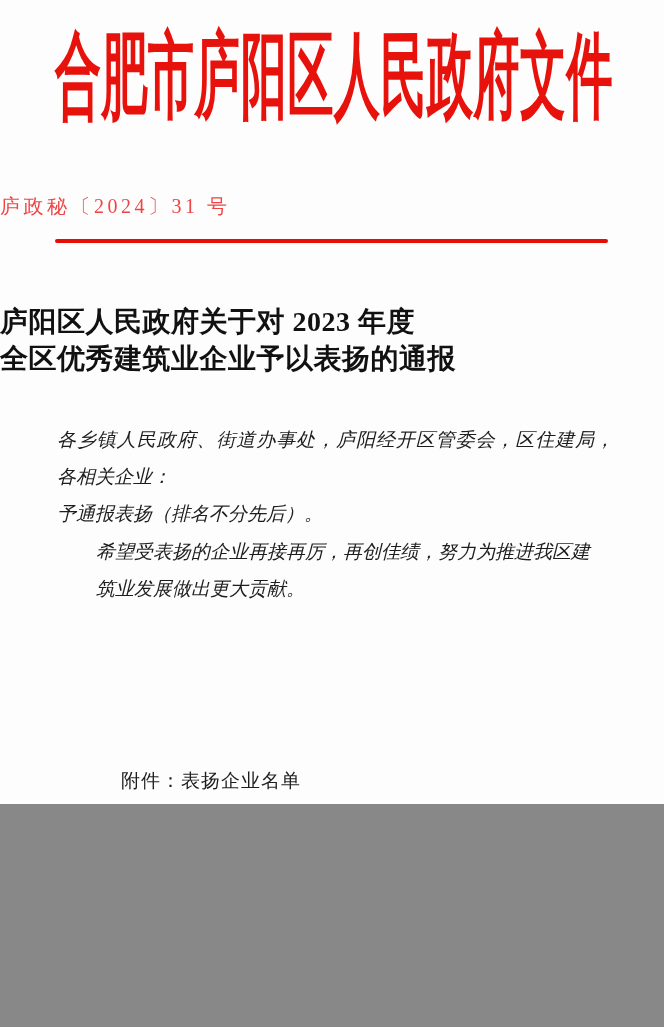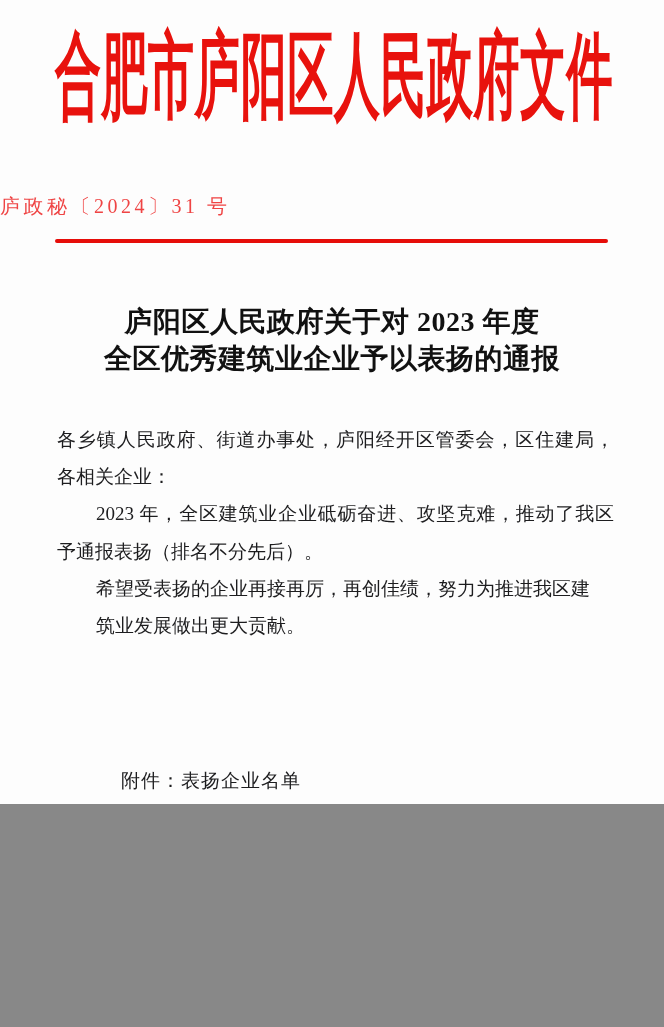--- a/index.html
+++ b/index.html
@@ -38,32 +38,32 @@
   }
   
   .red-line{
     position:absolute;top:239px;left:55px;width:553px;height:4px;
     background:var(--line-red);
     border-radius:2px;
   }
   
   .doc-title{
     position:absolute;top:303px;left:0;width:100%;
-    text-align:center;
+    text-align:left;
     font-weight:bold;color:#111;
     font-size:28px;line-height:37px;
     letter-spacing:0.5px;
   }
   
   .body-block{
     position:absolute;top:421px;left:57px;width:557px;
     font-size:19px;line-height:37.2px;
     color:var(--ink-black);
   }
-  .line{height:37.2px;overflow:hidden;text-align:left;}
+  .line{height:37.2px;overflow:hidden;text-align:left;font-style:italic;}
   .line.fill{text-align:justify;text-align-last:justify;text-justify:inter-character;}
   .line.indent{padding-left:39px;}
   .attachment{
     position:absolute;top:766px;left:51px;width:557px;
     padding-left:70px;box-sizing:border-box;
     font-size:19px;line-height:30px;
     color:var(--ink-black);
     letter-spacing:1px;
   }
   
@@ -96,21 +96,20 @@
   <div class="red-line"></div>
 
   <div class="doc-title">
     <div>庐阳区人民政府关于对 2023 年度</div>
     <div>全区优秀建筑业企业予以表扬的通报</div>
   </div>
 
   <div class="body-block">
     <div class="line fill">各乡镇人民政府、街道办事处，庐阳经开区管委会，区住建局，</div>
     <div class="line">各相关企业：</div>
-    <div class="line fill indent">2023 年，全区建筑业企业砥砺奋进、攻坚克难，推动了我区</div>
     <div class="line">予通报表扬（排名不分先后）。</div>
     <div class="line indent">希望受表扬的企业再接再厉，再创佳绩，努力为推进我区建</div>
     <div class="line indent">筑业发展做出更大贡献。</div>
   </div>
 
   <div class="attachment">附件：表扬企业名单</div>
 
   <svg class="seal" viewBox="0 0 158 158">
     <defs>
       <path id="sealArc" d="M 28.6,103.9 A 56,56 0 1 1 129.4,103.9" fill="none"></path>

